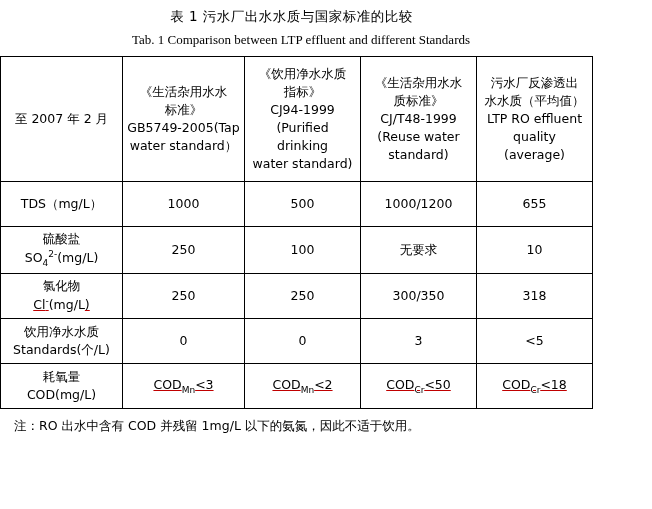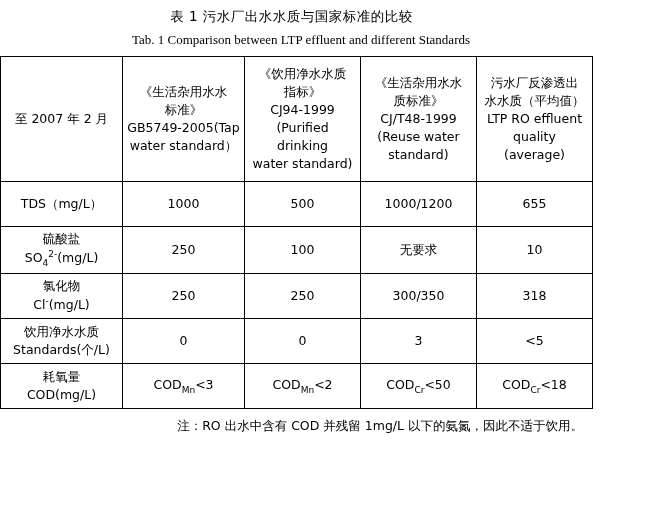--- a/index.html
+++ b/index.html
@@ -66,28 +66,30 @@
   }
   td.head-cell.left-al .ln {
     text-align: center;
   }
   td.rowlabel {
     text-align: center;
   }
   .row-tall td { height: 46px; }
   .row-mid td { height: 38px; }
   .note {
-    text-align: right;
+    text-align: left;
     font-size: 12.5px;
     font-family: "DejaVu Sans", sans-serif;
     padding-top: 9px;
+    padding-left: 14px;
   }
   .sub { font-size: 9px; vertical-align: sub; }
   .sup { font-size: 9px; vertical-align: super; }
   .redu {
+    text-decoration: underline;
     text-decoration-color: #c00000;
   }
   .nowrap { white-space: nowrap; }
 </style>
 </head>
 <body>
 
 <div class="page">
 
   <div class="caption-zh">表 1  污水厂出水水质与国家标准的比较</div>

